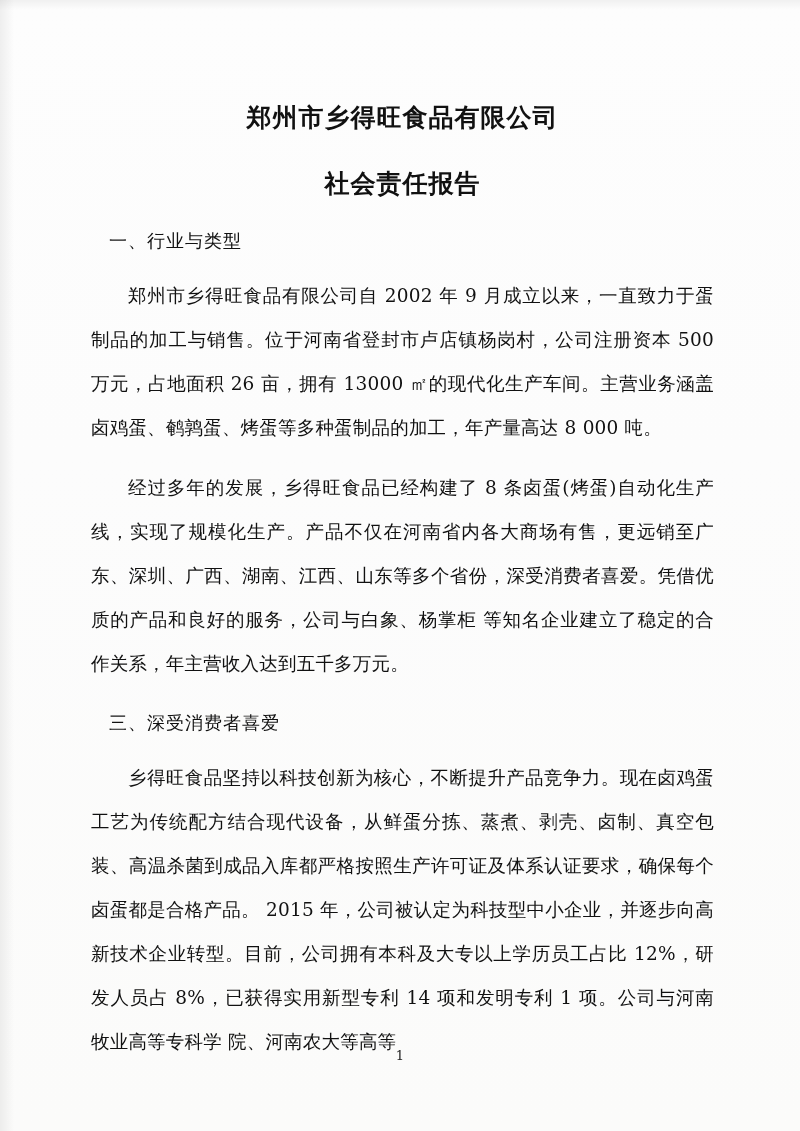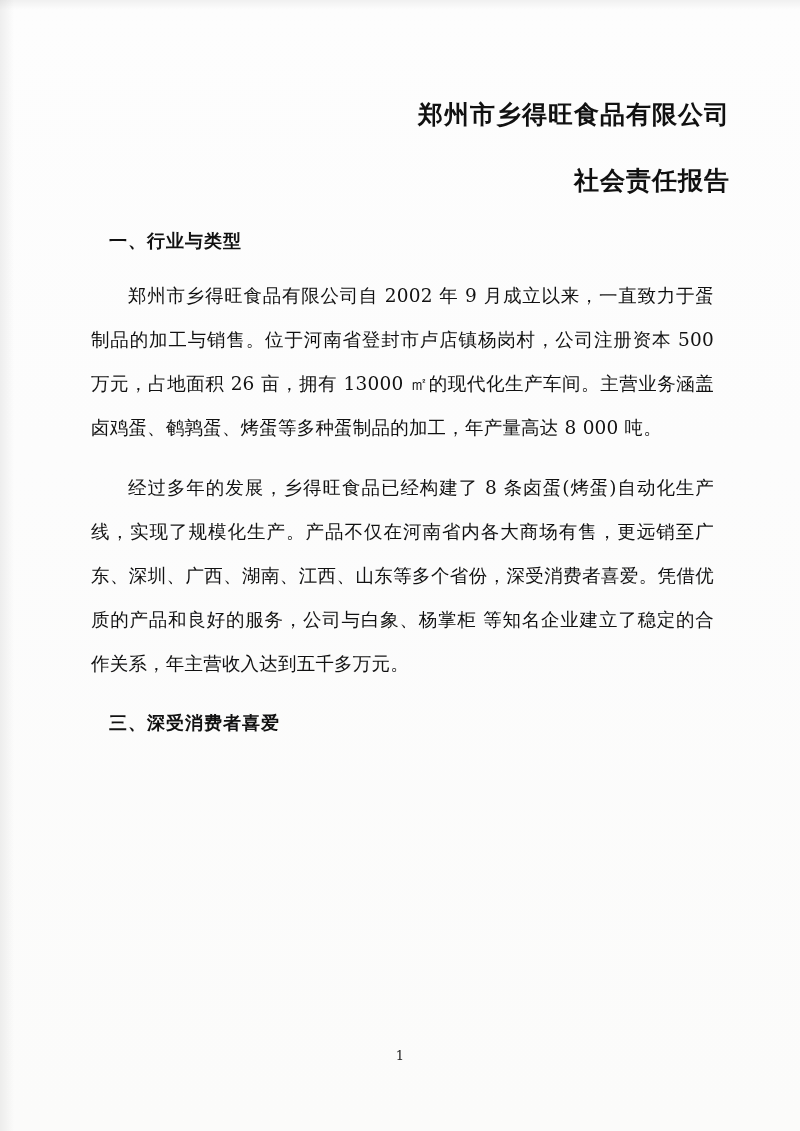--- a/index.html
+++ b/index.html
@@ -28,34 +28,34 @@
     background:
       linear-gradient(180deg, #fdfdfd 0%, #fcfcfc 40%, #fbfbfa 100%);
   }
   .content {
     position: absolute;
     left: 75px;
     top: 96px;
     width: 655px;
   }
   .doc-title {
-    text-align: right;
+    text-align: center;
     font-size: 25px;
     font-weight: bold;
     letter-spacing: 1px;
     line-height: 42px;
-    font-family: Liberation Mono, monospace;
+    font-family: Liberation Sans, sans-serif;
   }
   .doc-title .line2 {
     display: block;
     margin-top: 24px;
   }
   .section-heading {
     font-size: 18px;
-    font-weight: bold;
+    font-weight: normal;
     margin-top: 20px;
     margin-bottom: 2px;
     text-indent: 34px;
     letter-spacing: 1px;
     line-height: 34px;
   }
   p.body-text {
     font-size: 18.5px;
     line-height: 44px;
     text-indent: 37px;
@@ -103,17 +103,18 @@
       <span>郑州市乡得旺食品有限公司</span>
       <span class="line2">社会责任报告</span>
     </div>
 
     <h2 class="section-heading">一、行业与类型</h2>
     <p class="body-text">郑州市乡得旺食品有限公司自 2002 年 9 月成立以来，一直致力于蛋制品的加工与销售。位于河南省登封市卢店镇杨岗村，公司注册资本 500 万元，占地面积 26 亩，拥有 13000 ㎡的现代化生产车间。主营业务涵盖卤鸡蛋、鹌鹑蛋、烤蛋等多种蛋制品的加工，年产量高达 8 000 吨。</p>
 
     <p class="body-text">经过多年的发展，乡得旺食品已经构建了 8 条卤蛋(烤蛋)自动化生产线，实现了规模化生产。产品不仅在河南省内各大商场有售，更远销至广东、深圳、广西、湖南、江西、山东等多个省份，深受消费者喜爱。凭借优质的产品和良好的服务，公司与白象、杨掌柜 等知名企业建立了稳定的合作关系，年主营收入达到五千多万元。</p>
 
     <h2 class="section-heading">三、深受消费者喜爱</h2>
+    <p class="body-text">乡得旺食品坚持以科技创新为核心，不断提升产品竞争力。现在卤鸡蛋工艺为传统配方结合现代设备，从鲜蛋分拣、蒸煮、剥壳、卤制、真空包装、高温杀菌到成品入库都严格按照生产许可证及体系认证要求，确保每个卤蛋都是合格产品。 2015 年，公司被认定为科技型中小企业，并逐步向高新技术企业转型。目前，公司拥有本科及大专以上学历员工占比 12%，研发人员占 8%，已获得实用新型专利 14 项和发明专利 1 项。公司与河南 牧业高等专科学 院、河南农大等高等</p>
 
   </div>
 
   <div class="page-number">1</div>
 </div>
 
 </body></html>

